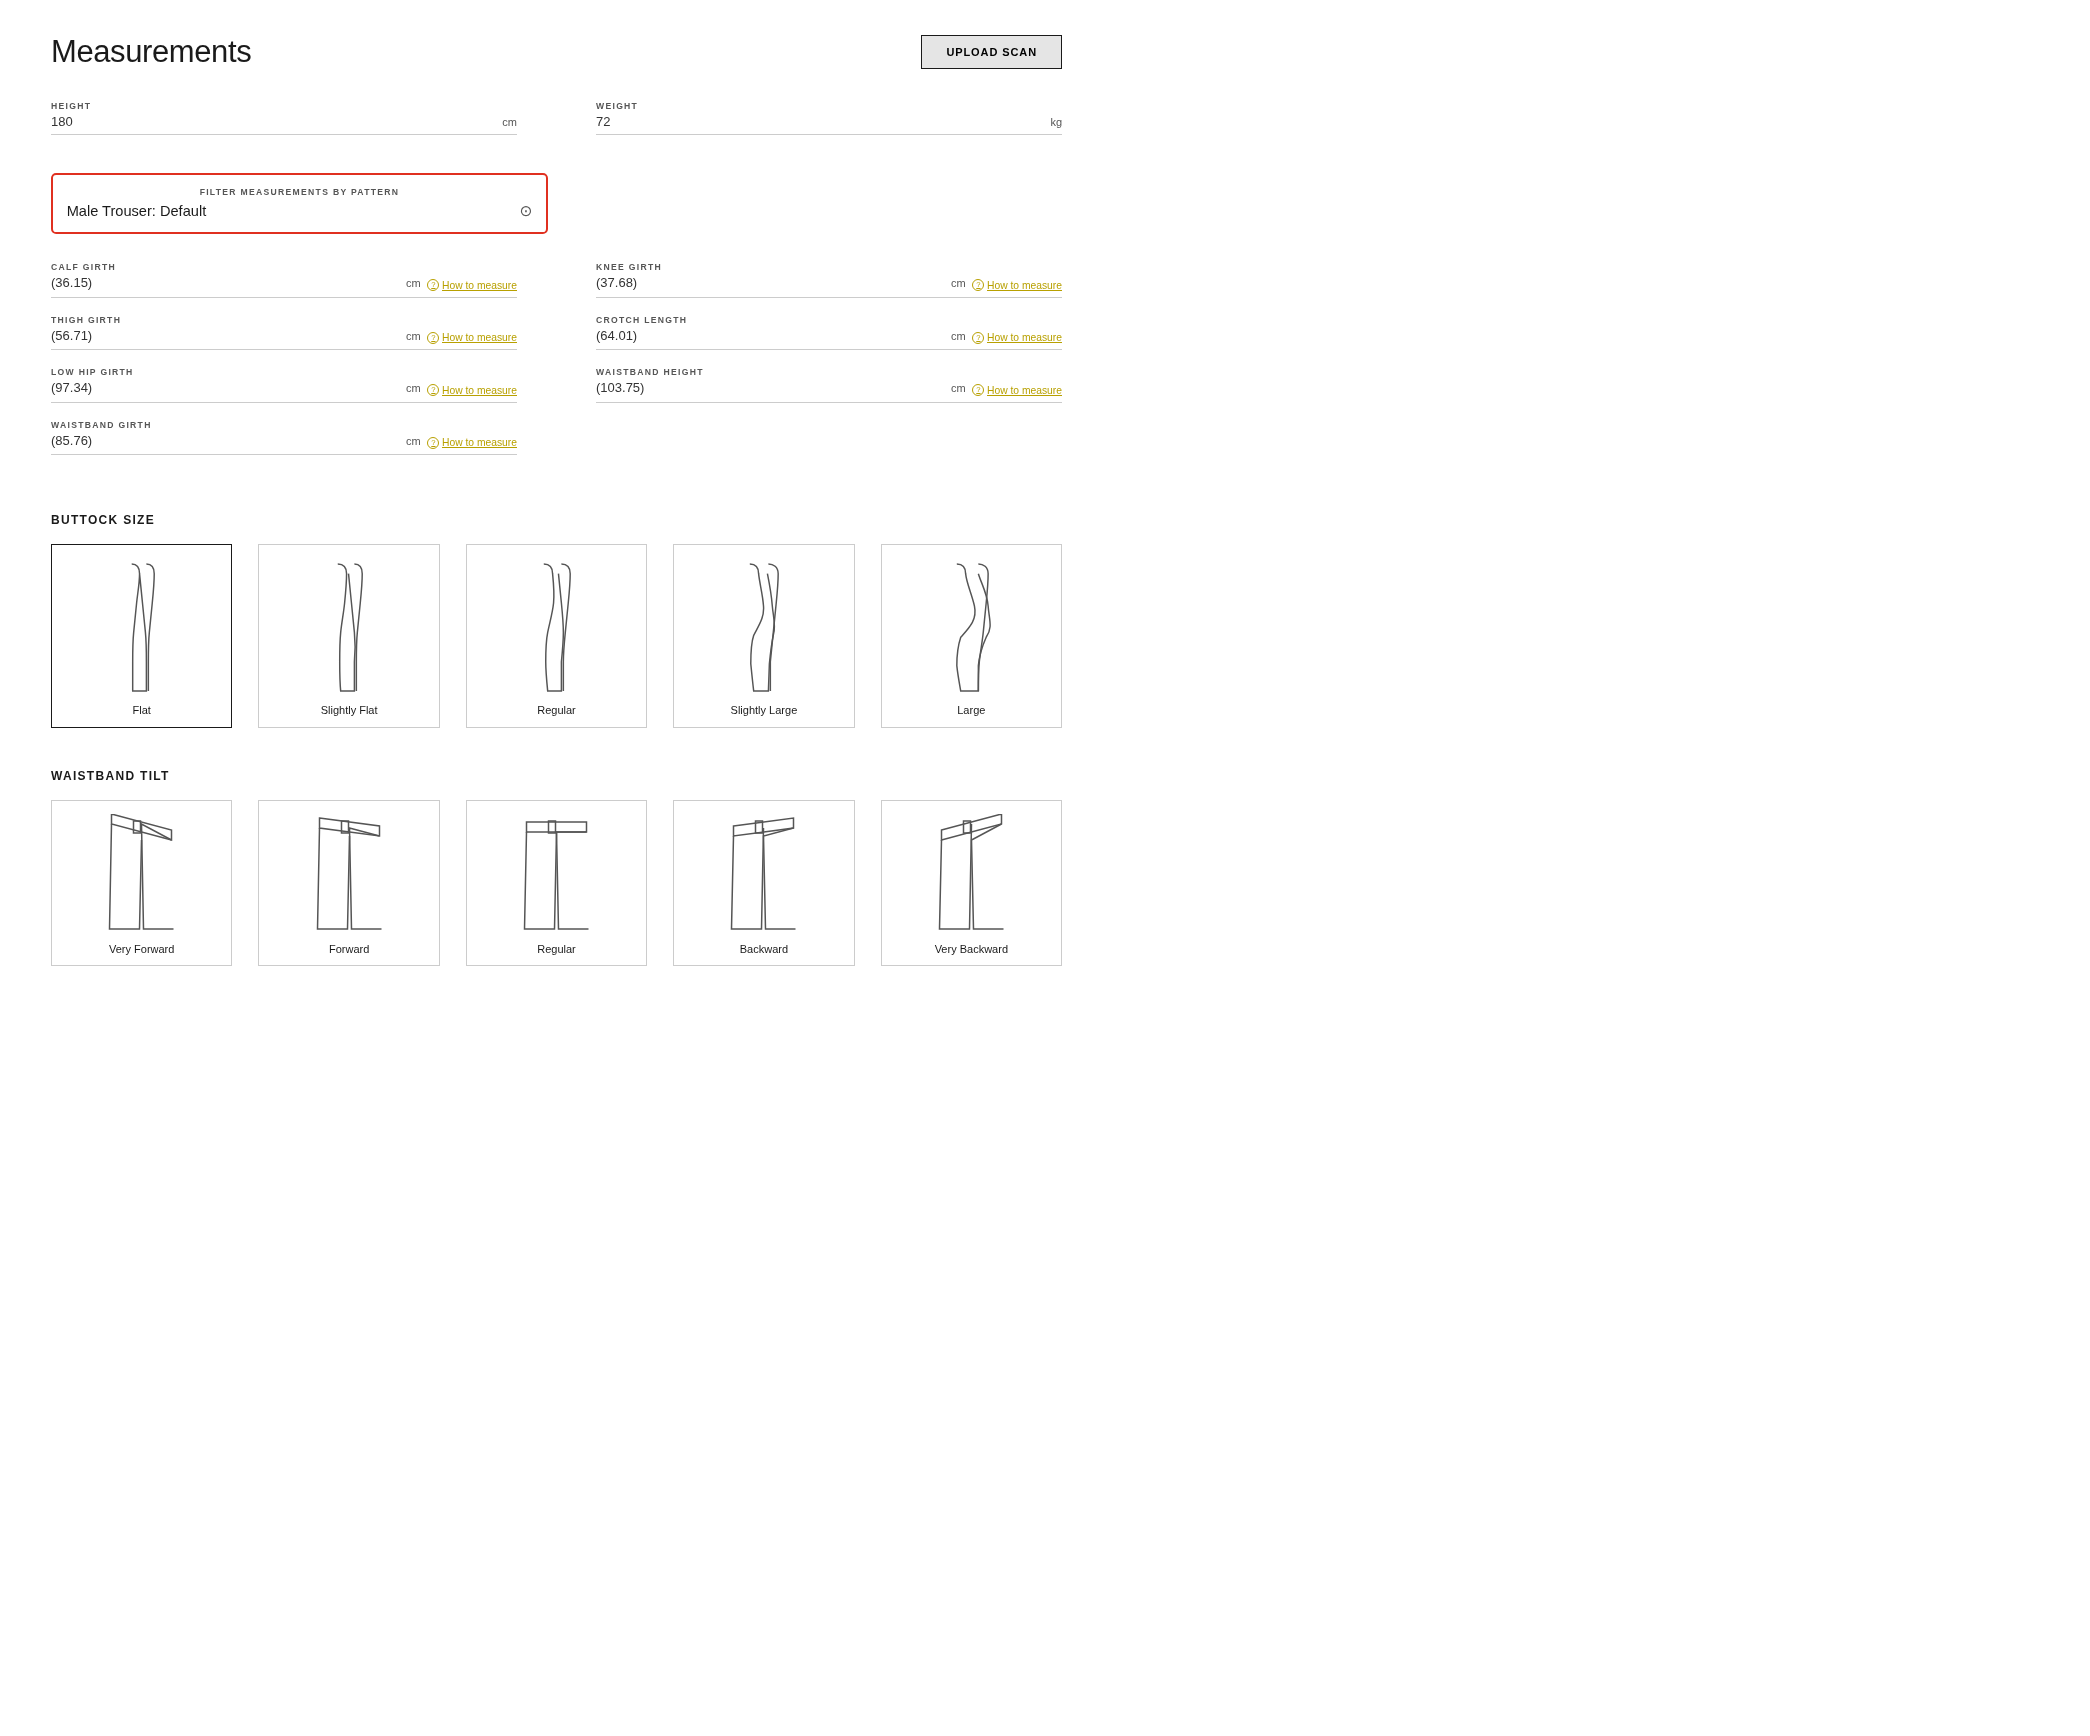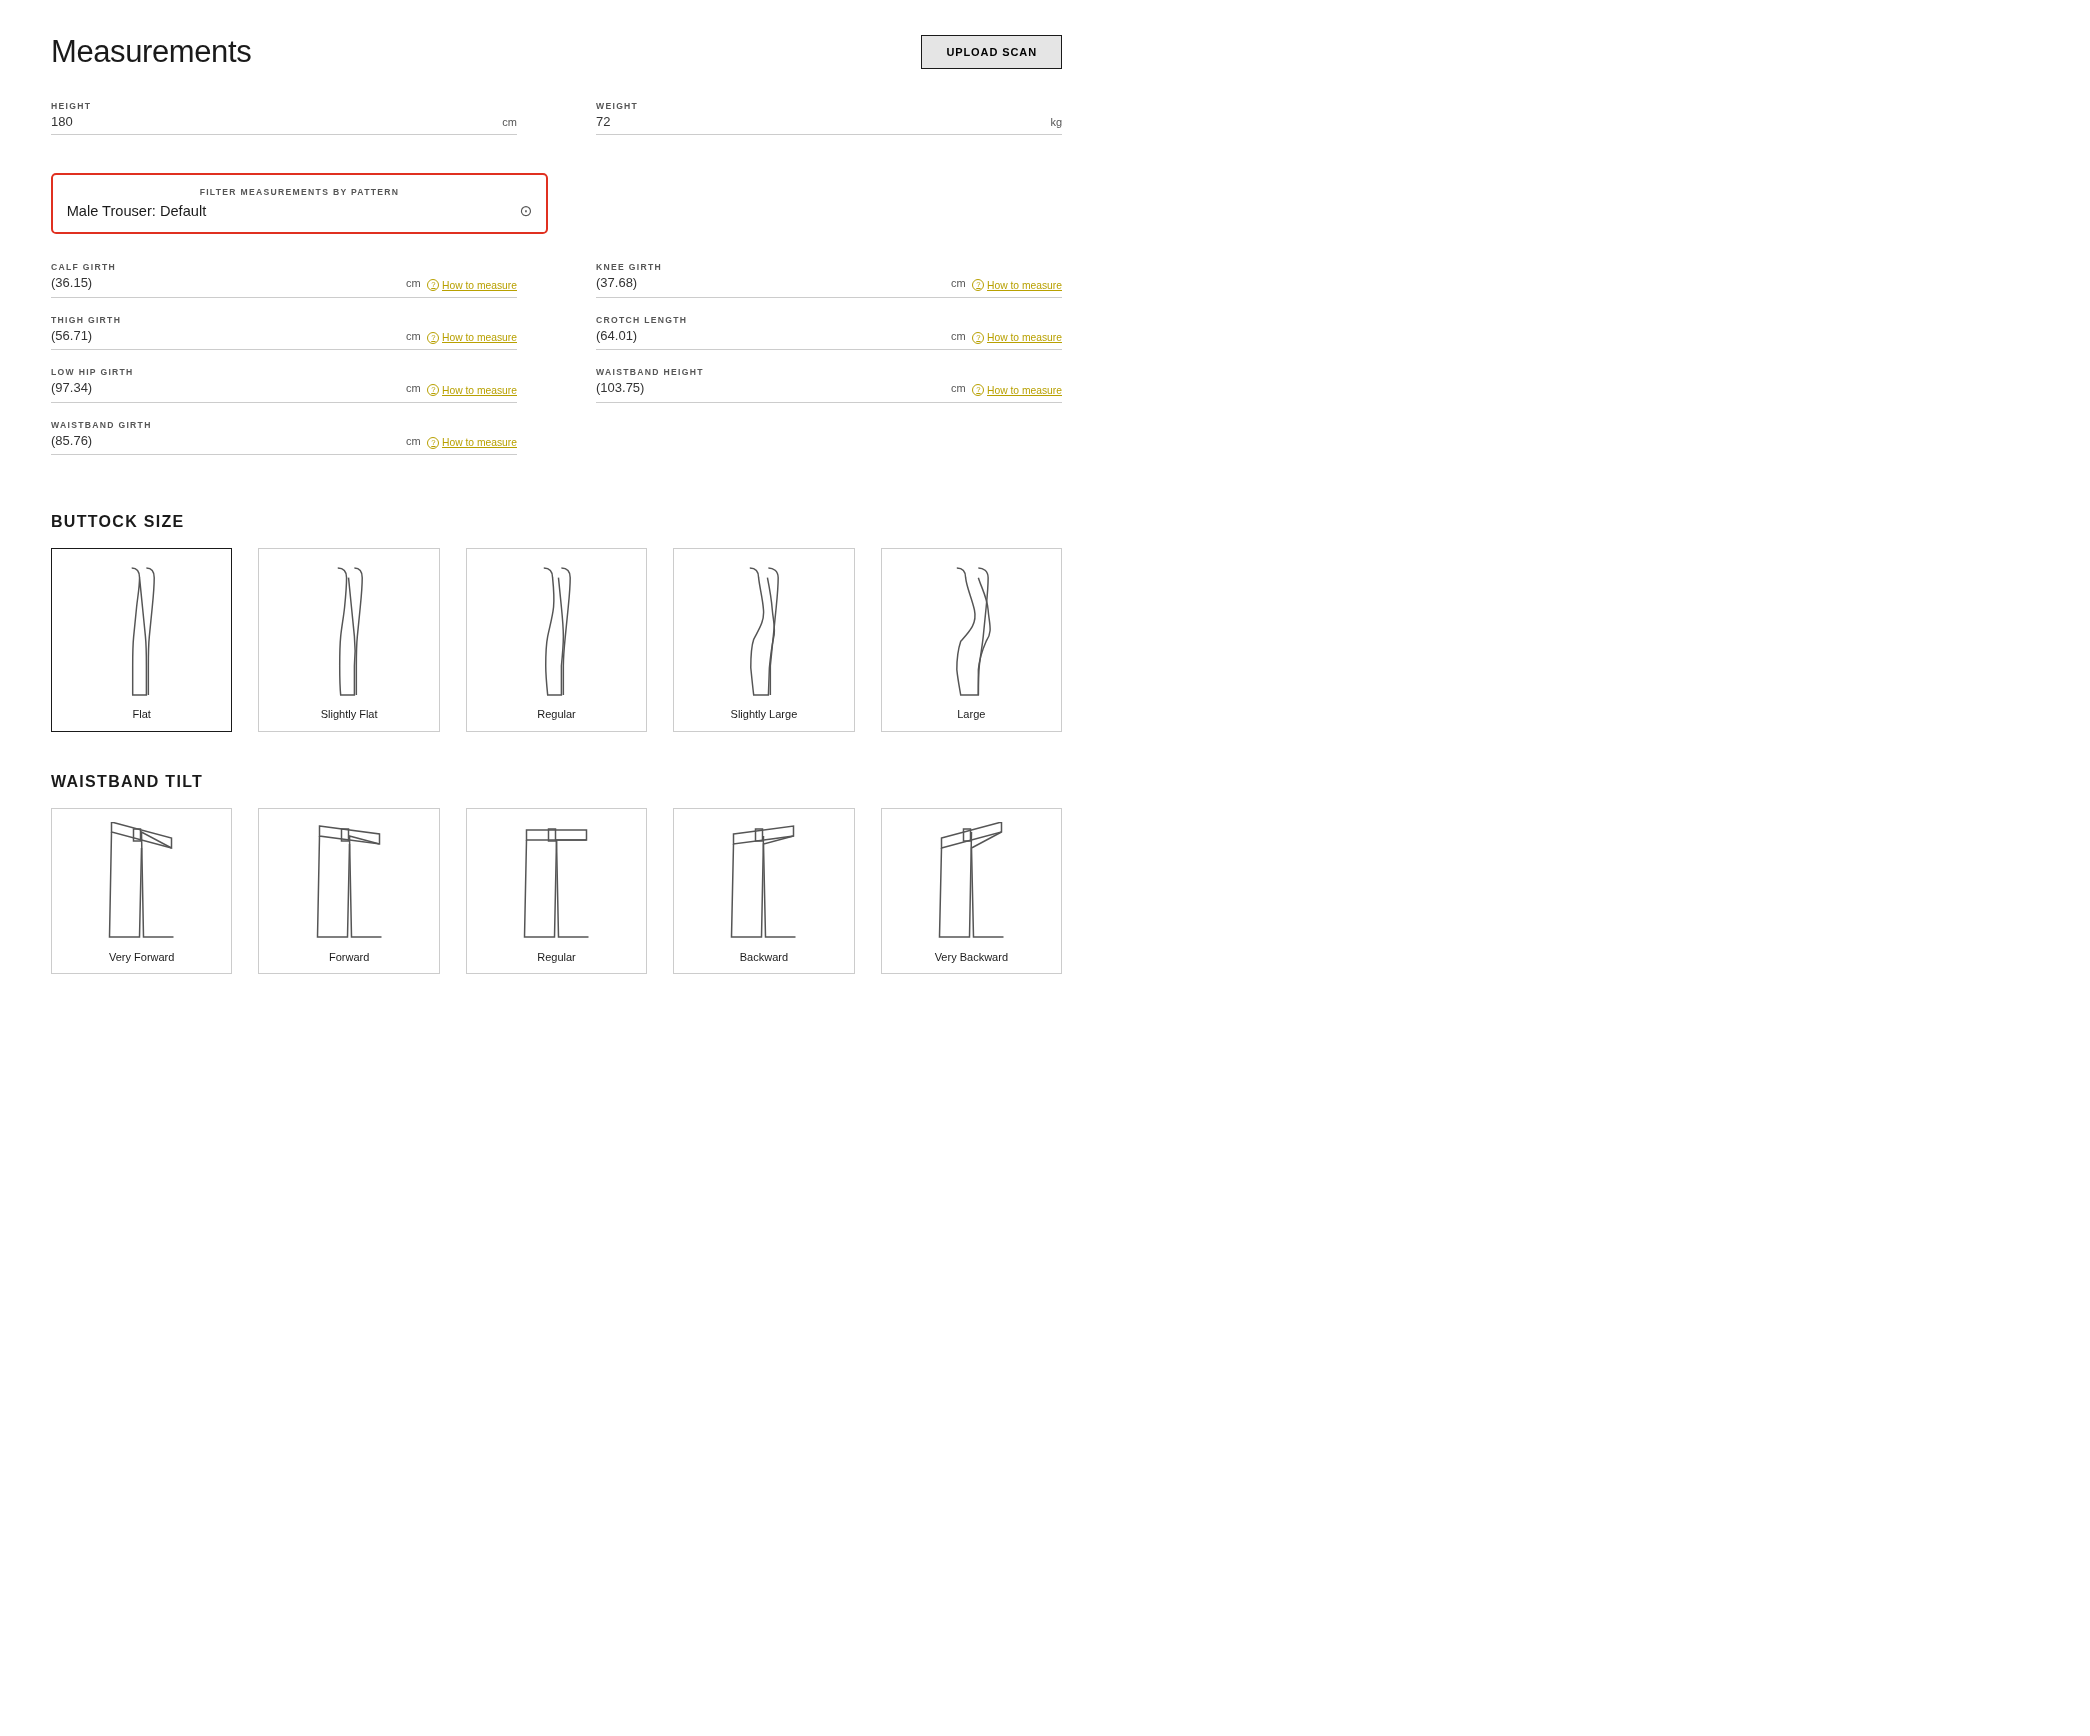--- a/index.html
+++ b/index.html
@@ -123,21 +123,21 @@
     .chevron-icon {
       font-size: 15.4px;
       color: #555;
     }
 
     
     .section {
       margin-top: 41px;
     }
     .section-title {
-      font-size: 16px;
+      font-size: 12px;
       font-weight: 700;
       letter-spacing: 1.3px;
       text-transform: uppercase;
       margin-bottom: 17px;
     }
 
     
     .options-row {
       display: flex;
       gap: 26px;

